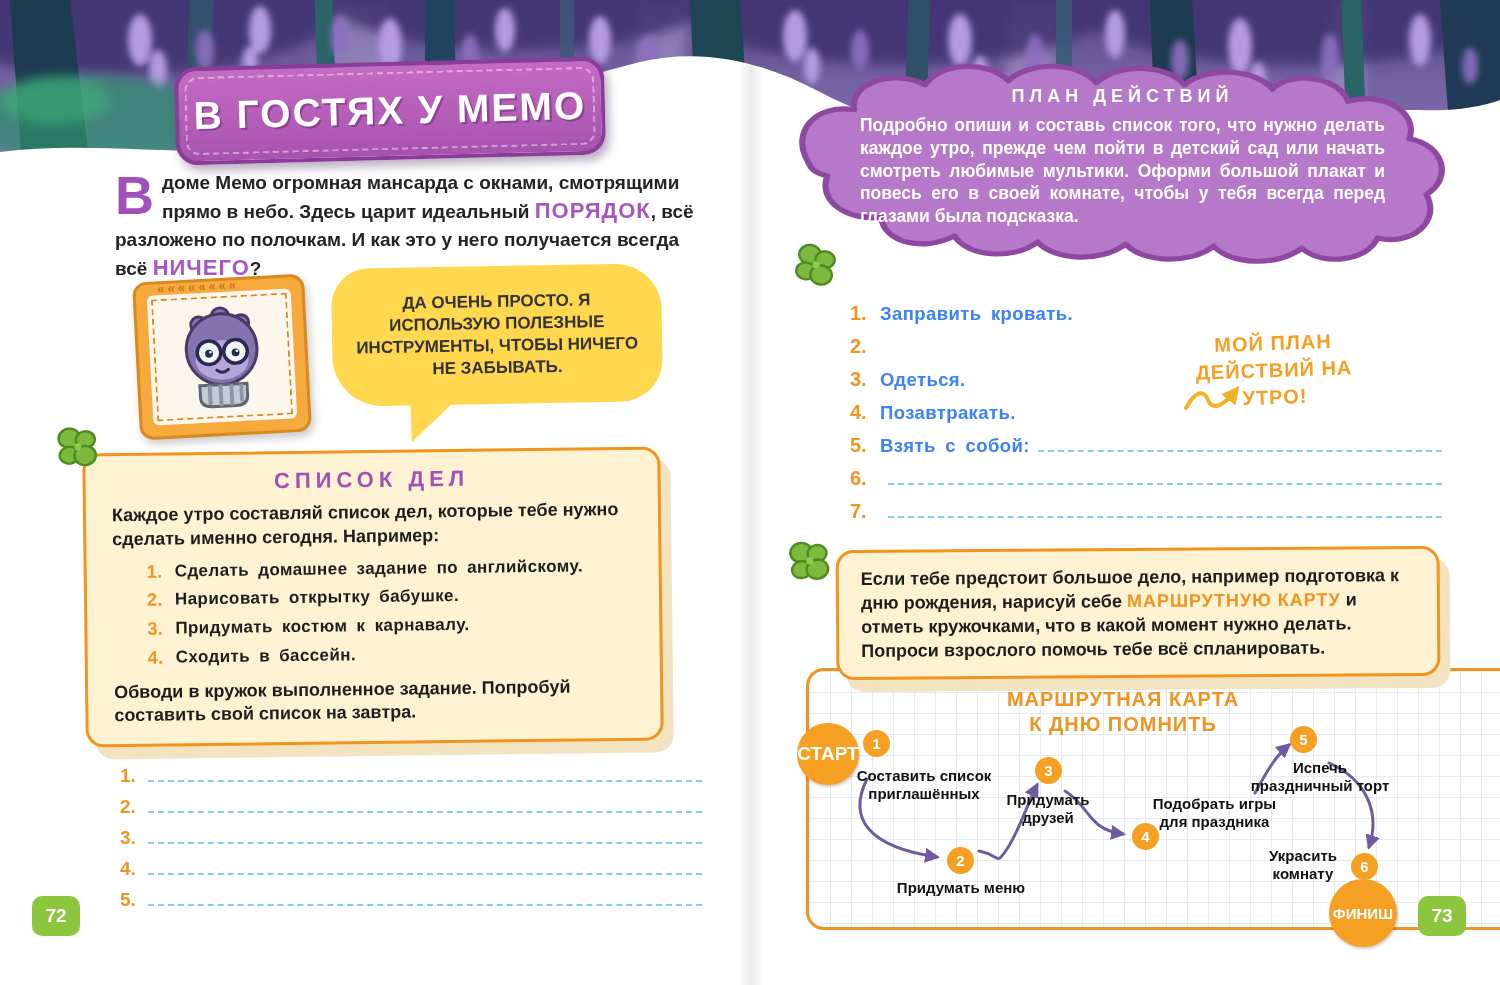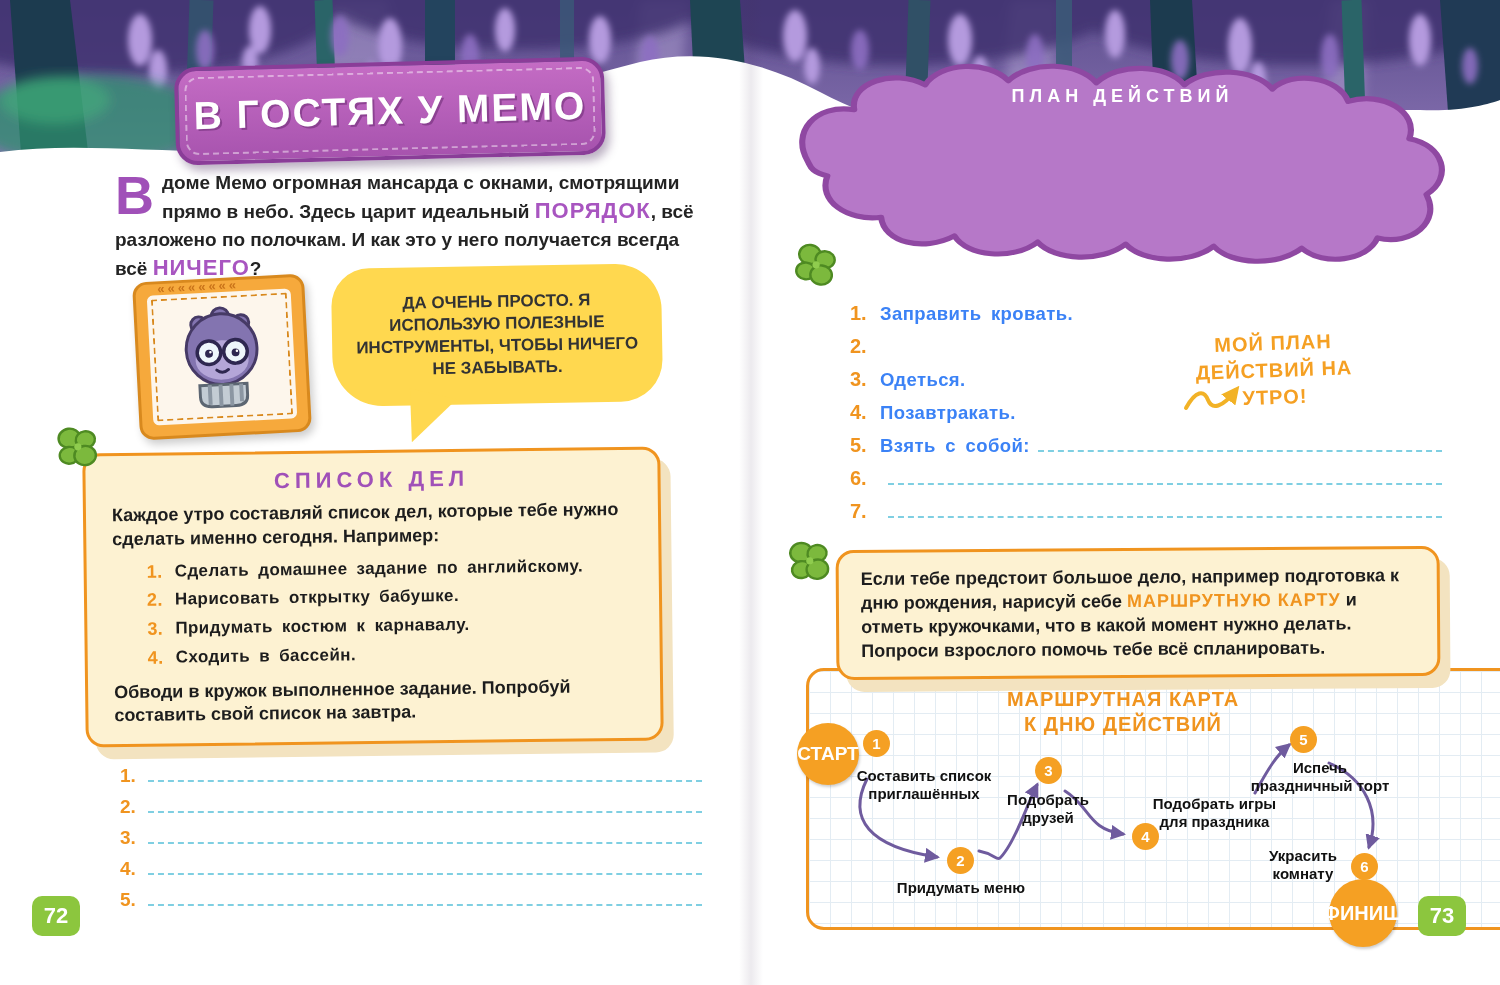--- a/index.html
+++ b/index.html
@@ -102,37 +102,37 @@
     background:#fff; border:3px solid #f0941f; border-radius:18px;
     background-image:linear-gradient(#e3ecf3 1px, transparent 1px),
                      linear-gradient(90deg,#e3ecf3 1px, transparent 1px);
     background-size:21px 21px; z-index:4; }
   .route-title { position:absolute; left:184px; top:16px; width:260px; text-align:center;
     color:#f0941f; font-weight:bold; font-size:20px; letter-spacing:1px; line-height:1.25; }
   .round-badge { position:absolute; background:#f5a023; border-radius:50%; color:#fff;
     font-weight:bold; display:flex; align-items:center; justify-content:center;
     box-shadow:1px 2px 3px rgba(0,0,0,.2); }
   .start-badge { left:-12px; top:52px; width:62px; height:62px; font-size:19px; }
-  .finish-badge { left:520px; top:208px; width:68px; height:68px; font-size:20px; }
+  .finish-badge { left:520px; top:208px; width:68px; height:68px; font-size:15px; }
   .step-dot { position:absolute; width:27px; height:27px; background:#f5a023; border-radius:50%;
     color:#fff; font-weight:bold; font-size:15px; display:flex; align-items:center; justify-content:center; }
   .dot1{left:54px;top:59px;} .dot2{left:138px;top:176px;} .dot3{left:226px;top:86px;}
   .dot4{left:323px;top:152px;} .dot5{left:481px;top:55px;} .dot6{left:542px;top:182px;}
   .step-label { position:absolute; font-weight:bold; font-size:15px; color:#111;
     text-align:center; line-height:1.2; }
   .lbl1{left:40px;top:96px;width:150px;} .lbl2{left:72px;top:208px;width:160px;}
   .lbl3{left:184px;top:120px;width:110px;} .lbl4{left:338px;top:124px;width:135px;}
   .lbl5{left:436px;top:88px;width:150px;} .lbl6{left:444px;top:176px;width:100px;}
   .route-arrows { position:absolute; inset:0; width:644px; height:262px; pointer-events:none; }
 
   
   .fold { position:absolute; left:739px; top:0; width:24px; height:985px;
     background:linear-gradient(to right, rgba(0,0,0,0), rgba(70,50,90,.10) 50%, rgba(0,0,0,0)); z-index:8; }
   .badge { position:absolute; width:48px; height:40px; background:#8cc63e; border-radius:10px;
-    color:#fff; font-weight:bold; font-size:22px; display:flex; align-items:center; justify-content:center; z-index:9; }
+    color:#fff; font-weight:bold; font-size:19px; display:flex; align-items:center; justify-content:center; z-index:9; }
   .badge-left { left:32px; top:896px; }
   .badge-right { left:1418px; top:896px; }
 </style>
 </head>
 <body>
 
 <div class="book">
 
   <div class="forest">
     <svg viewBox="0 0 1500 210" preserveAspectRatio="none">
@@ -321,20 +321,21 @@
   </div>
 
   <div>
 
     <div class="cloud">
       <svg viewBox="20 0 530 205" preserveAspectRatio="none">
         <path d="M 28,100 C 14,72 34,44 66,50 C 62,24 98,10 124,26 C 136,4 176,2 192,22 C 210,2 250,4 264,24 C 282,4 322,6 336,26 C 354,8 394,10 408,30 C 424,12 462,18 470,42 C 498,32 528,52 520,78 C 548,84 556,116 534,132 C 546,158 522,182 494,174 C 486,196 450,202 432,184 C 412,202 374,200 360,182 C 340,200 302,198 288,180 C 268,198 230,196 216,178 C 196,196 158,192 148,172 C 122,188 90,178 88,154 C 60,158 36,138 44,114 C 30,110 30,104 28,100 Z" fill="#b678c8" stroke="#8f48a2" stroke-width="5" stroke-linejoin="round"></path>
       </svg>
       <div class="cloud-text">
         <div class="cloud-title">ПЛАН ДЕЙСТВИЙ</div>
+        <div class="cloud-body">Подробно опиши и составь список того, что нужно делать каждое утро, прежде чем пойти в детский сад или начать смотреть любимые мультики. Оформи большой плакат и повесь его в своей комнате, чтобы у тебя всегда перед глазами была подсказка.</div>
       </div>
     </div>
 
     <div class="clover clover-r1">
       <svg viewBox="0 0 40 40">
           <g stroke="#4e8a22" stroke-width="2" fill="#7cb93d">
         <ellipse cx="14" cy="11" rx="9" ry="8"></ellipse>
             <ellipse cx="27" cy="14" rx="8" ry="7"></ellipse>
         <ellipse cx="12" cy="25" rx="8" ry="7"></ellipse>
             <ellipse cx="25" cy="27" rx="9" ry="8"></ellipse>
@@ -396,21 +397,21 @@
         </svg>
     </div>
 
     <div class="cream-card route-intro">
       <span>Если тебе предстоит большое дело, например подготовка к дню рождения, нарисуй себе </span><span class="hl-orange">МАРШРУТНУЮ КАРТУ</span><span> и отметь кружочками, что в какой момент нужно делать. Попроси взрослого помочь тебе всё спланировать.</span>
     </div>
 
     <div class="route-map">
       <div class="route-title">
         <div>МАРШРУТНАЯ КАРТА</div>
-        <div>К ДНЮ ДЕЙСТВИЙ</div>
+        <div>К ДНЮ ПОМНИТЬ</div>
       </div>
 
       <svg class="route-arrows" viewBox="0 0 644 262">
         <defs>
             <marker id="pah" viewBox="0 0 10 10" refX="8" refY="5" markerWidth="5" markerHeight="5" orient="auto">
               <path d="M0,0 L10,5 L0,10 z" fill="#6f5b9e"></path>
             </marker>
           </defs>
         <g stroke="#6f5b9e" stroke-width="3" fill="none" stroke-linecap="round">
           <path d="M58,108 C38,148 60,176 128,186" marker-end="url(#pah)"></path>
@@ -426,21 +427,21 @@
 
       <div class="step-dot dot1">1</div>
       <div class="step-dot dot2">2</div>
       <div class="step-dot dot3">3</div>
       <div class="step-dot dot4">4</div>
       <div class="step-dot dot5">5</div>
       <div class="step-dot dot6">6</div>
 
       <div class="step-label lbl1">Составить список приглашённых</div>
       <div class="step-label lbl2">Придумать меню</div>
-      <div class="step-label lbl3">Подобрать друзей</div>
+      <div class="step-label lbl3">Придумать друзей</div>
       <div class="step-label lbl4">Подобрать игры для праздника</div>
       <div class="step-label lbl5">Испечь праздничный торт</div>
       <div class="step-label lbl6">Украсить комнату</div>
     </div>
   </div>
 
   <div class="fold"></div>
 
   <div class="badge badge-left">72</div>
   <div class="badge badge-right">73</div>

